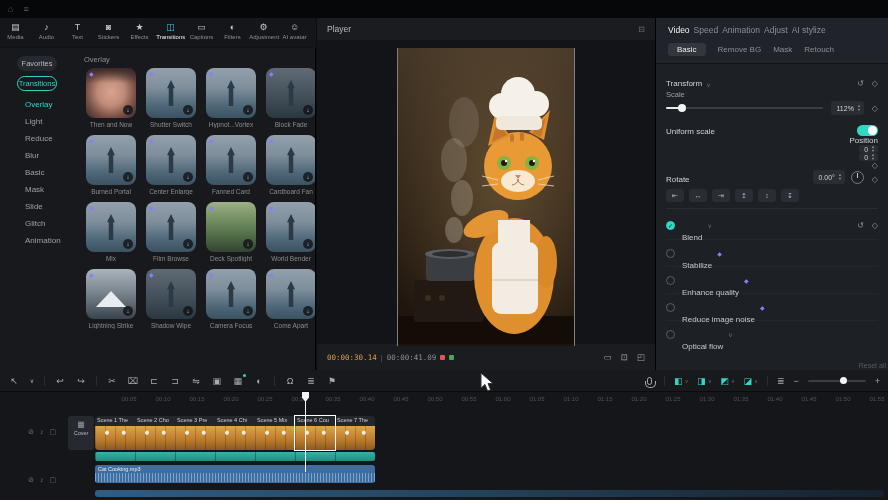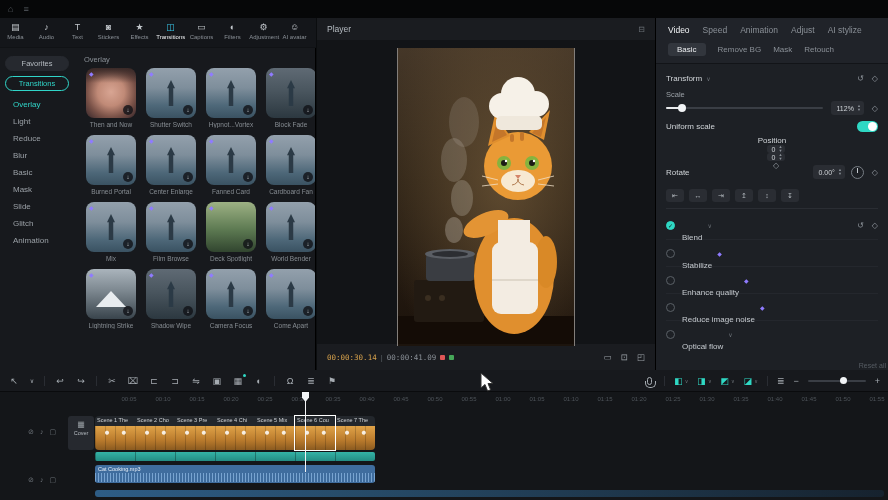--- a/index.html
+++ b/index.html
@@ -16,21 +16,21 @@
   #left-panel { position:absolute; left:0; top:18px; width:316px; height:352px;
     background:#17191d; border-right:1px solid #000; }
   #top-tabs { position:absolute; left:0; top:0; width:316px; height:30px; display:flex;
     padding-top:3px; background:#14161a; border-bottom:1px solid #101215; }
   .top-tab { width:31px; text-align:center; cursor:default; }
   .top-tab-icon { font-size:9px; line-height:12px; color:#c2c7cc; }
   .top-tab-label { font-size:6.5px; color:#8a9097; white-space:nowrap; transform:scale(.92); }
   .top-tab.selected .top-tab-icon { color:#39c7e8; }
   .top-tab.selected .top-tab-label { color:#f0f2f4; }
 
-  #lib-sidebar { position:absolute; left:0; top:32px; width:74px; bottom:0; padding:6px 5px; }
+  #lib-sidebar { position:absolute; left:0; top:32px; width:74px; bottom:0; padding:6px 17px; }
   .lib-pill { height:15px; border-radius:8px; background:#26292f; border:1px solid #26292f;
     display:flex; align-items:center; justify-content:center; font-size:7.5px; color:#b6bcc2;
     margin-bottom:5px; }
   .lib-pill.selected { background:transparent; border-color:#30d5c8; color:#30d5c8; }
   .cat-item { font-size:8px; color:#9aa0a6; padding:4px 6px 4px 8px; white-space:nowrap; }
   .cat-item.selected { color:#30d5c8; }
 
   #grid-area { position:absolute; left:76px; top:32px; right:0; bottom:0; overflow:hidden; }
   #grid-header { font-size:7.5px; color:#8a9097; margin:5px 0 4px 8px; }
   #grid { display:grid; grid-template-columns:repeat(4,1fr); column-gap:4px; row-gap:7px; padding:0 7px; }
@@ -66,29 +66,29 @@
   #time-current { font-family:"DejaVu Sans Mono", monospace; font-size:7.5px; color:#d7a24c; }
   #time-sep { font-size:7.5px; color:#5a6066; margin:0 4px; }
   #time-total { font-family:"DejaVu Sans Mono", monospace; font-size:7.5px; color:#8a9097; }
   .chip { width:5px; height:5px; border-radius:1px; margin-left:4px; }
   #player-icons { margin-left:auto; display:flex; gap:9px; }
   #player-icons span { font-size:8.5px; color:#9aa0a6; }
 
   
   #inspector { position:absolute; left:655px; top:18px; width:233px; height:352px;
     background:#1d2025; border-left:1px solid #000; }
-  #insp-tabs { display:flex; gap:13px; padding:7px 12px 5px; font-size:8.5px; background:#202329; }
+  #insp-tabs { display:flex; gap:4px; padding:7px 12px 5px; font-size:8.5px; background:#202329; }
   .insp-tab { color:#8a9097; }
   .insp-tab.selected { color:#f2f4f6; }
   #insp-subtabs { display:flex; gap:12px; align-items:center; padding:3px 12px 7px;
     font-size:8px; background:#202329; border-bottom:1px solid #121418; }
   .subtab { color:#8a9097; }
   .subtab.selected { background:#32363d; color:#eceef0; border-radius:3px; padding:2px 9px; }
   #insp-body { padding:4px 10px 0; font-size:8px; position:relative; }
-  .irow { display:flex; align-items:center; height:20px; }
+  .irow { display:flex; align-items:flex-end; height:20px; }
   .irow .lbl { color:#d0d4d8; }
   .spacer { flex:1; }
   .chev { color:#6a7076; font-size:6px; margin-left:4px; }
   .mini-icon { color:#8a9097; font-size:8px; margin-left:8px; }
   .small-lbl-row { height:12px; display:flex; align-items:center; font-size:7.5px; color:#9aa0a6; }
   .slider-row { display:flex; align-items:center; height:16px; }
   .slider { flex:1; position:relative; height:2px; background:#3a3e45; border-radius:1px; }
   .slider-fill { position:absolute; left:0; top:0; height:2px; background:#e8eaec; border-radius:1px; }
   .slider-knob { position:absolute; top:-3px; width:8px; height:8px; border-radius:50%;
     background:#f2f4f6; transform:translateX(-50%); }

